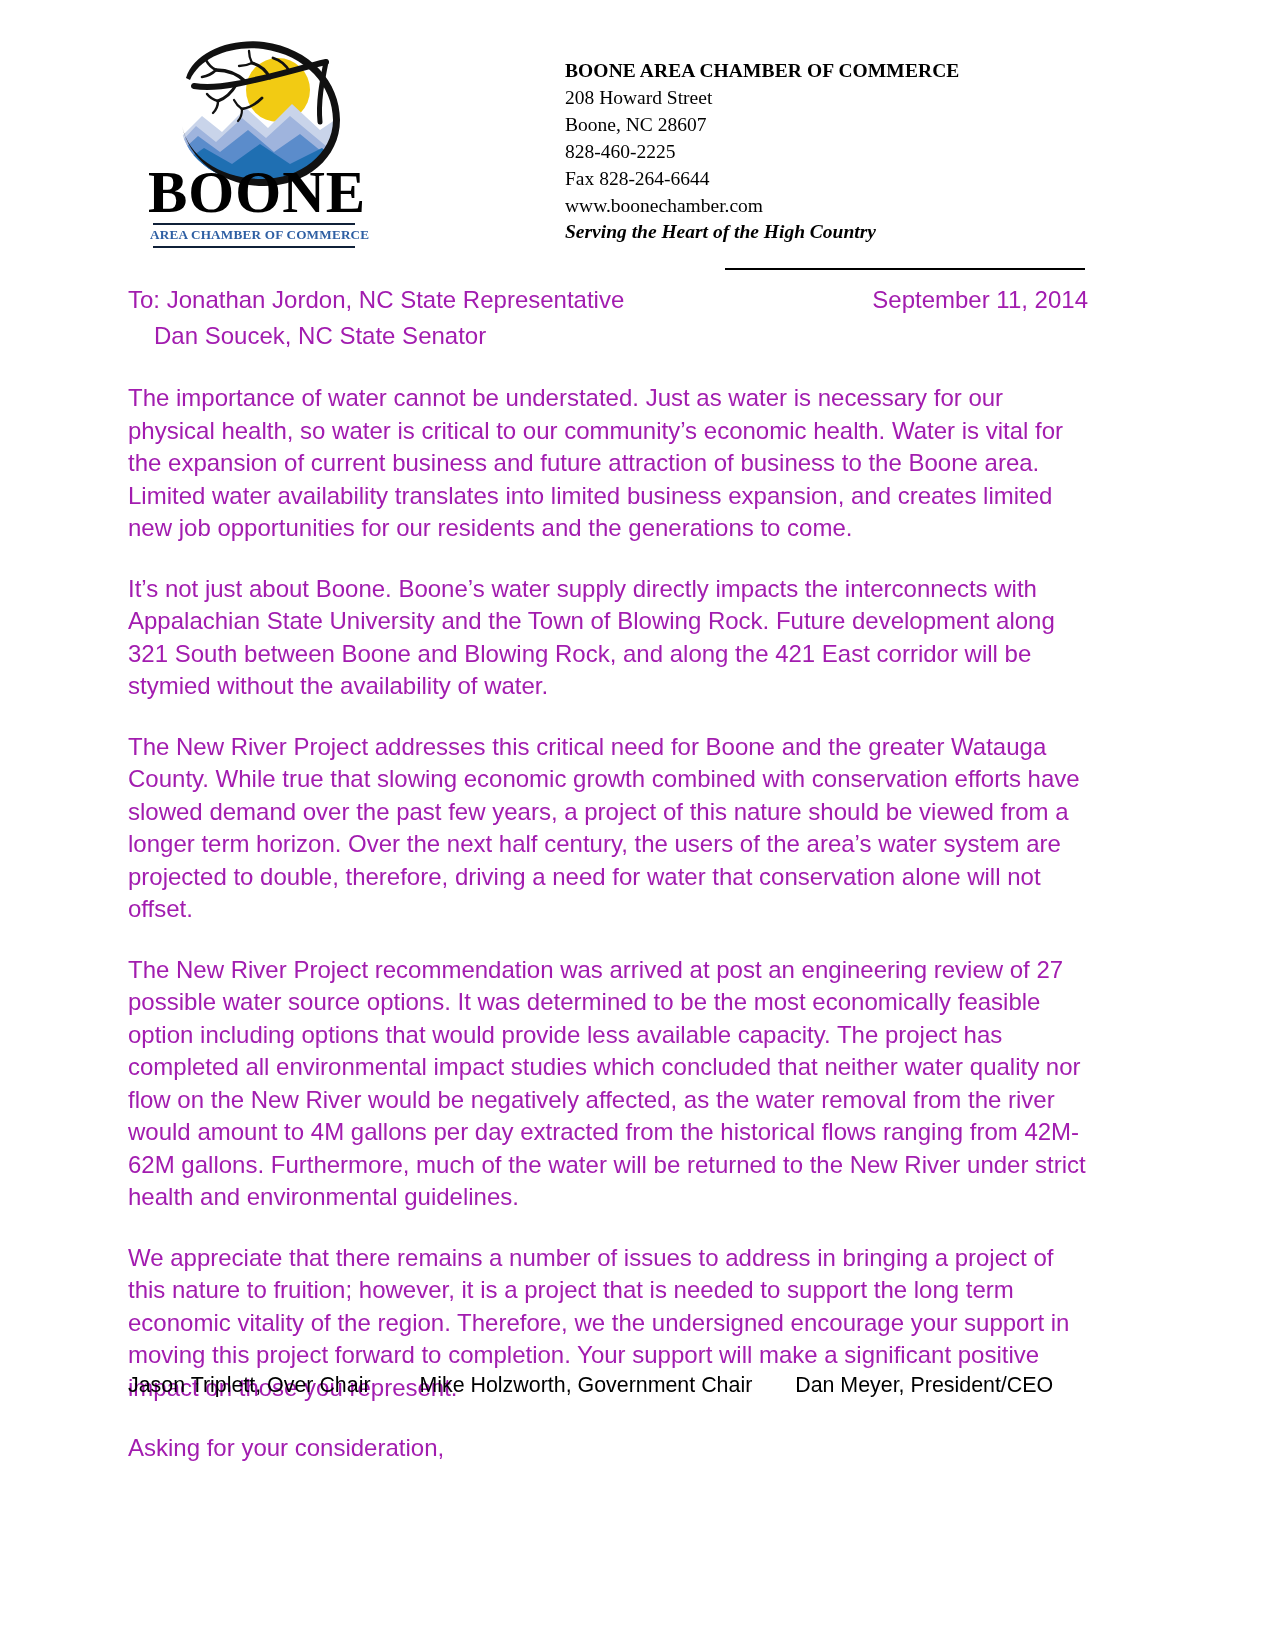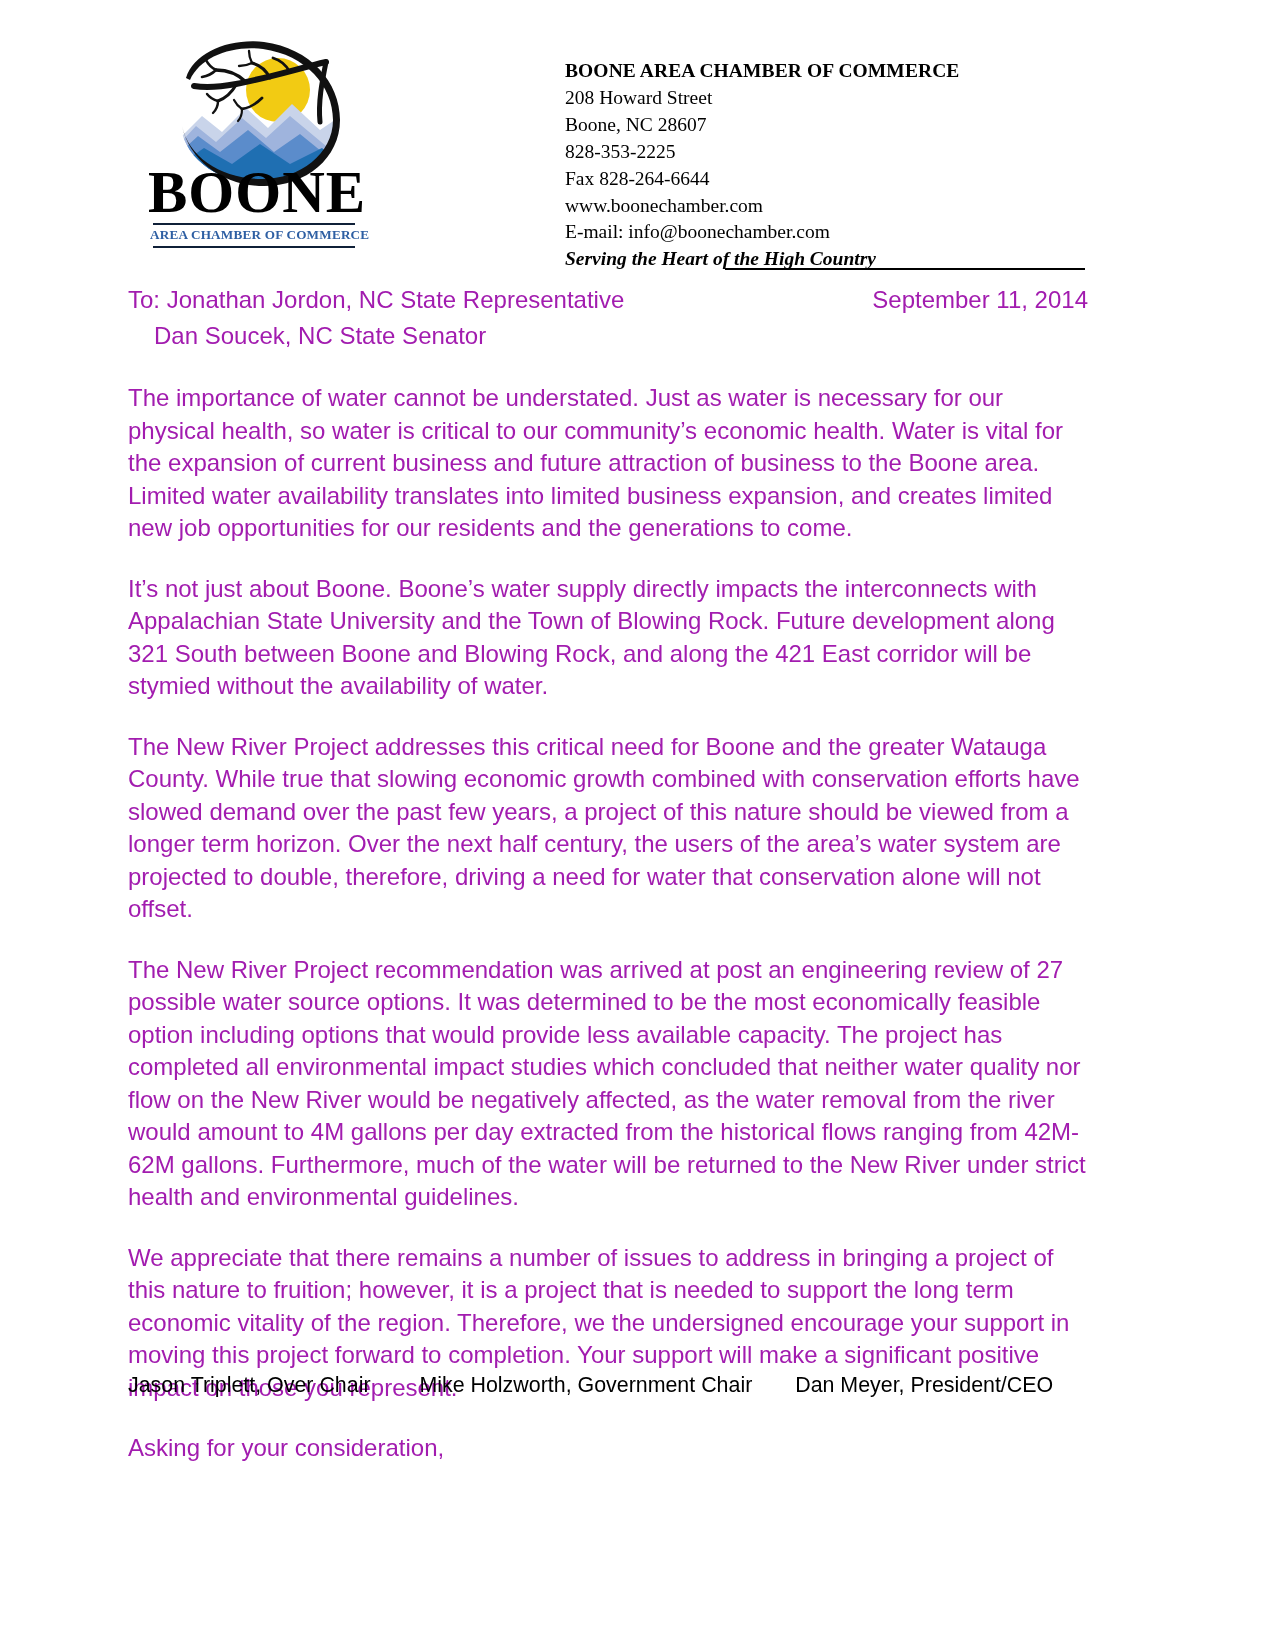--- a/index.html
+++ b/index.html
@@ -235,24 +235,23 @@
         <div class="logo-rule"></div>
         <span class="logo-sub">AREA CHAMBER OF COMMERCE</span>
         <div class="logo-rule2"></div>
       </div>
     </div>
 
     <div class="contact-block">
       <div class="contact-title">BOONE AREA CHAMBER OF COMMERCE</div>
       <div class="contact-line">208 Howard Street</div>
       <div class="contact-line">Boone, NC 28607</div>
-      <div class="contact-line">828-353-2225</div>
+      <div class="contact-line">828-460-2225</div>
       <div class="contact-line">Fax 828-264-6644</div>
       <div class="contact-line"><span class="u">www.boonechamber.com</span></div>
-      <div class="contact-line"><span>E-mail: </span><span class="u">info@boonechamber.com</span></div>
       <div class="contact-tagline">Serving the Heart of the High Country</div>
     </div>
 
     <div class="header-rule"></div>
   </div>
 
   <div class="letter-body">
 
     <div class="addr-row">
       <span class="addr-line1">To: Jonathan Jordon, NC State Representative</span>

